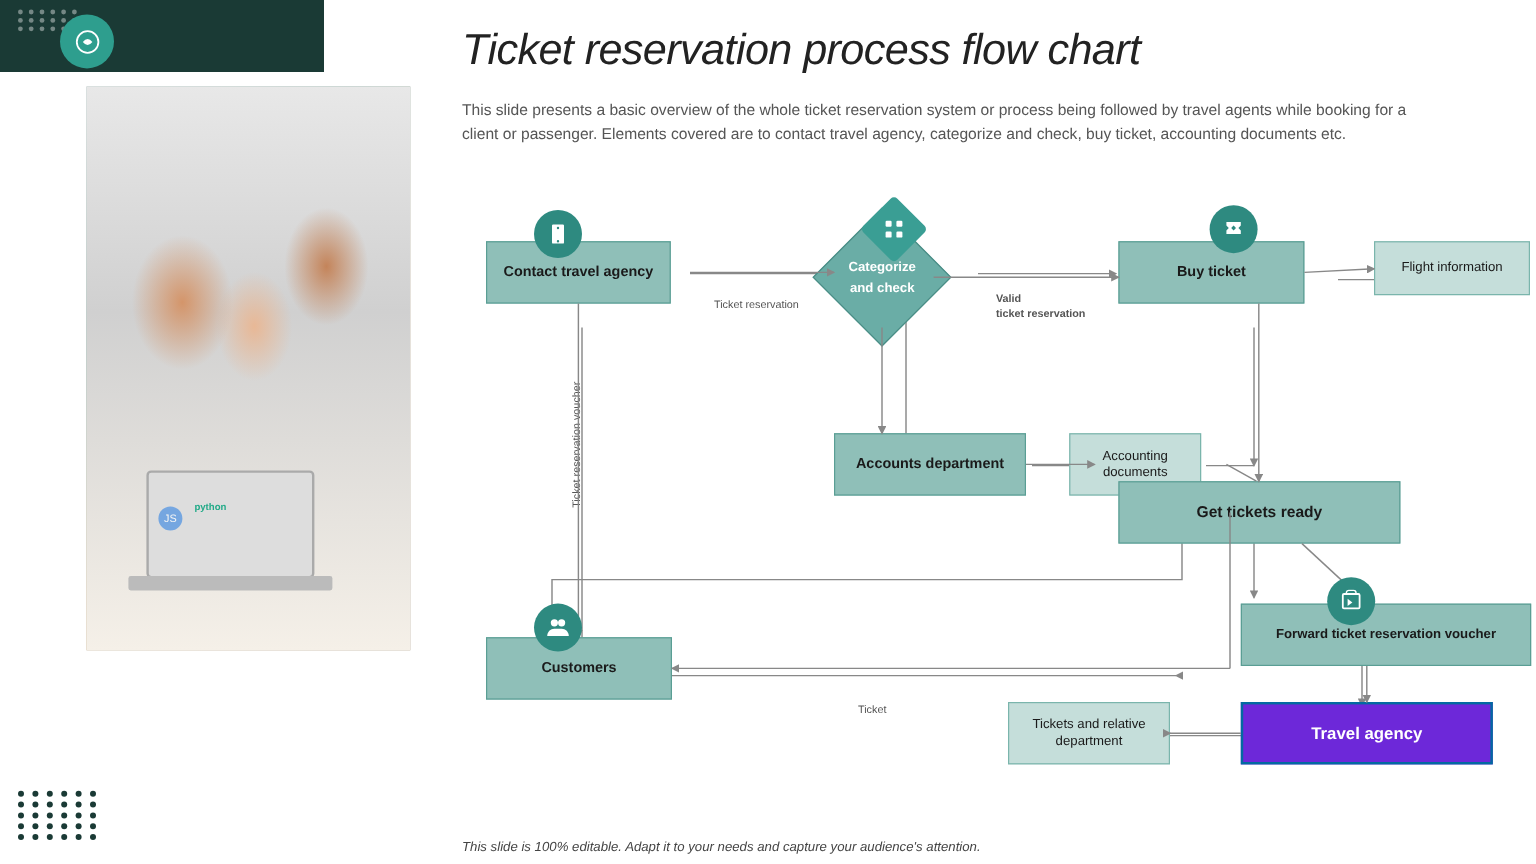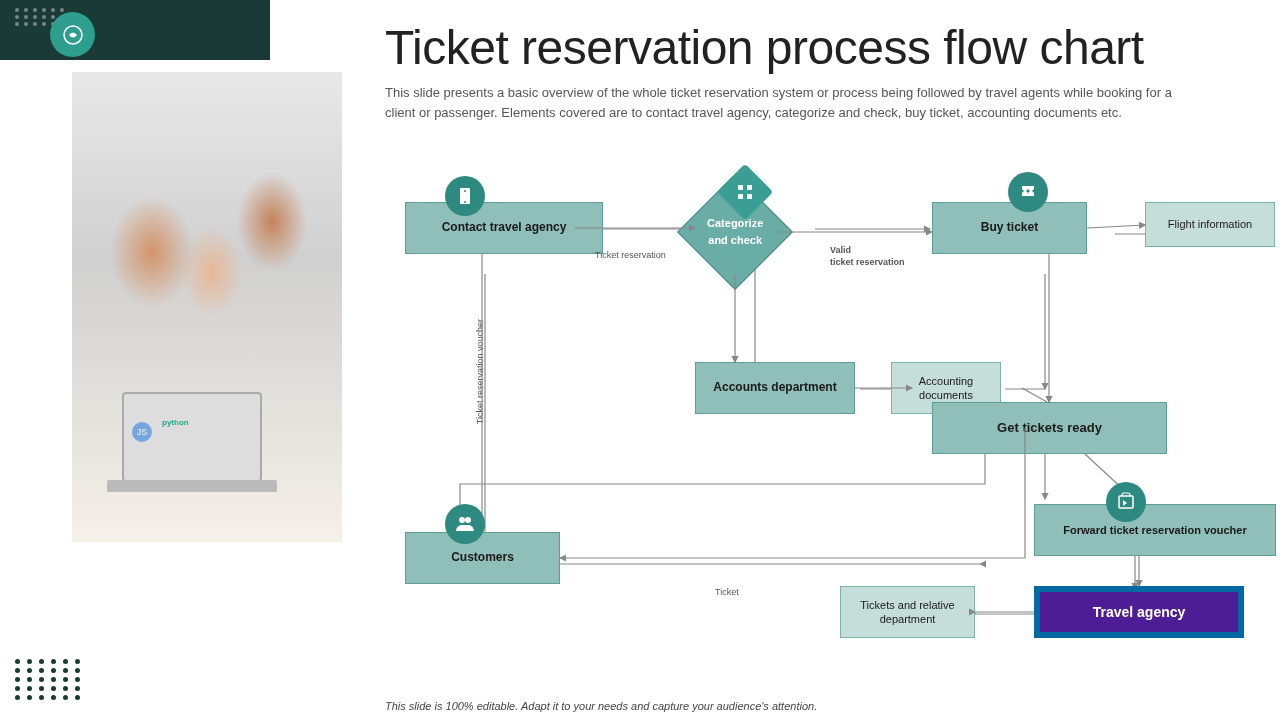--- a/index.html
+++ b/index.html
@@ -88,25 +88,26 @@
 
     
     .right-panel {
       flex: 1;
       padding: 20px 30px 15px 40px;
       position: relative;
       overflow: hidden;
     }
 
     .slide-title {
-      font-size: 48px;
+      font-size: 36px;
       font-weight: 300;
       color: #222;
-      margin-bottom: 8px;
+      margin-bottom: 20px;
       letter-spacing: -0.5px;
+      font-style: italic;
     }
 
     .slide-desc {
       font-size: 13px;
       color: #555;
       line-height: 1.5;
       max-width: 820px;
       margin-bottom: 12px;
     }
 
@@ -143,23 +144,23 @@
     }
 
     .flow-box-light {
       background: #c5deda;
       border: 1px solid #7ab5ac;
       font-size: 11px;
       font-weight: 500;
     }
 
     .flow-box-dark {
-      background: #4c1d95;
+      background: #6d28d9;
       color: #fff;
-      border: 6px solid #0369a1;
+      border: 2px solid #0369a1;
       font-size: 14px;
       font-weight: 700;
     }
 
     
     .flow-diamond {
       position: absolute;
       background: #6aada6;
       border: 1px solid #4a8d86;
       color: #fff;
@@ -340,21 +341,21 @@
         </marker>
       </defs>
     </svg>
 
     <div class="flow-icon" style="left:60px; top:42px; background:#2e8a80;">
       <svg width="20" height="20" viewBox="0 0 20 20" fill="white">
         <path d="M6 2h8a1 1 0 011 1v14a1 1 0 01-1 1H6a1 1 0 01-1-1V3a1 1 0 011-1zm4 13a1 1 0 100 2 1 1 0 000-2zm0-11a1 1 0 100 2 1 1 0 000-2z"></path>
       </svg>
     </div>
 
-    <div class="flow-box" style="left:20px; top:68px; width:198px; height:52px;">
+    <div class="flow-box" style="left:20px; top:68px; width:154px; height:52px;">
       <span>Contact travel agency</span>
     </div>
 
     <div class="flow-icon" style="left:340px; top:38px; background:#3a9e94; border-radius:4px; transform:rotate(45deg);">
       <svg width="20" height="20" viewBox="0 0 20 20" fill="white" style="transform:rotate(-45deg);">
         <rect x="3" y="3" width="5" height="5" rx="1"></rect>
         <rect x="12" y="3" width="5" height="5" rx="1"></rect>
         <rect x="3" y="12" width="5" height="5" rx="1"></rect>
         <rect x="12" y="12" width="5" height="5" rx="1"></rect>
       </svg>

